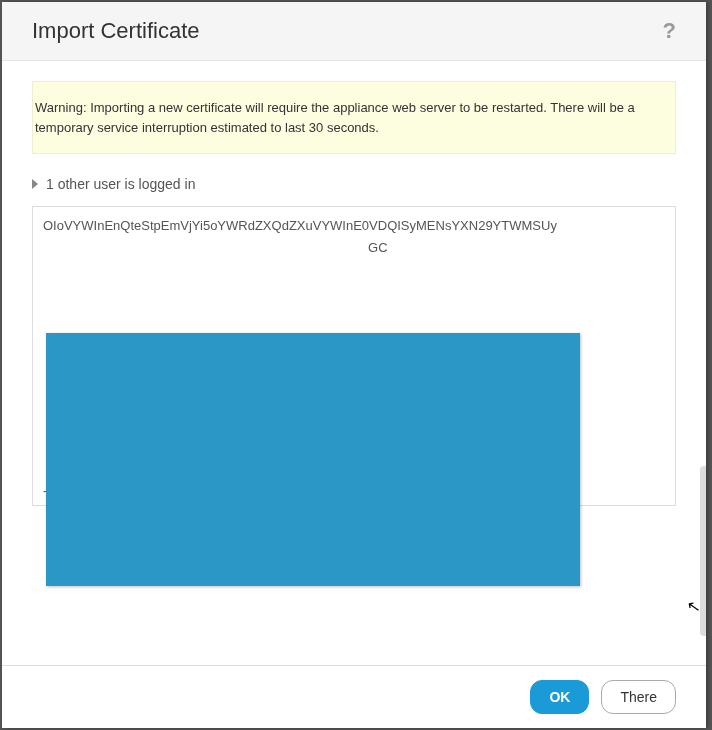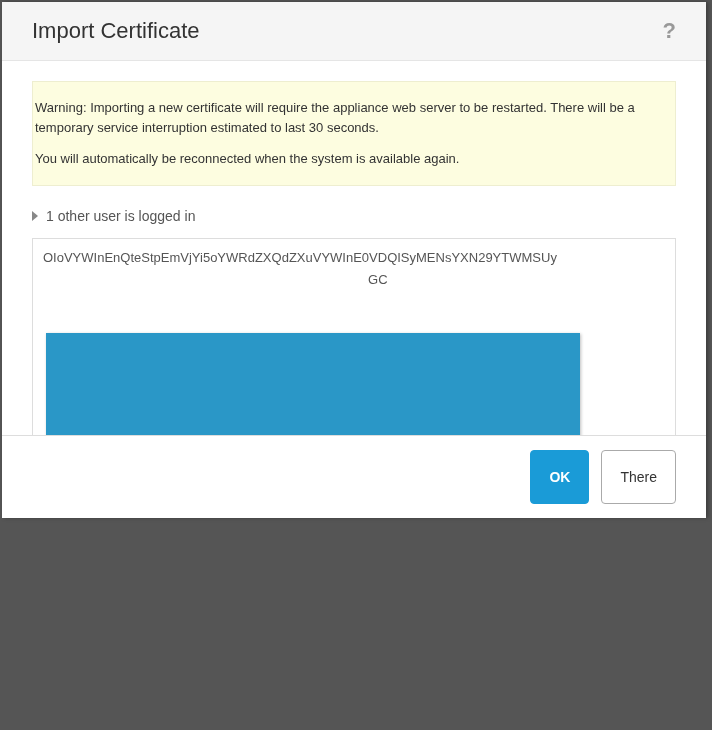--- a/index.html
+++ b/index.html
@@ -12,21 +12,21 @@
       width: 712px;
       height: 730px;
       overflow: hidden;
       position: relative;
     }
     .dialog {
       position: absolute;
       top: 2px;
       left: 2px;
       width: 704px;
-      height: 516px;
+      height: 726px;
       background: #fff;
       display: flex;
       flex-direction: column;
       box-shadow: 2px 0 4px rgba(0,0,0,0.3);
     }
     .dialog-header {
       background: #f5f5f5;
       padding: 16px 30px;
       border-bottom: 1px solid #e5e5e5;
       display: flex;
@@ -105,22 +105,22 @@
     }
     .dialog-footer {
       border-top: 1px solid #ddd;
       padding: 14px 30px;
       display: flex;
       justify-content: flex-end;
       gap: 12px;
     }
     .btn {
       font-size: 14px;
-      padding: 18px 18px;
-      border-radius: 4px;
+      padding: 8px 18px;
+      border-radius: 12px;
       cursor: pointer;
       font-weight: bold;
     }
     .btn-primary {
       background: #1a9bd7;
       color: #fff;
       border: 1px solid #1a9bd7;
     }
     .btn-secondary {
       background: #fff;
@@ -154,21 +154,20 @@
 
   <div class="dialog-header">
     <div class="dialog-title">Import Certificate</div>
     <div class="help-icon">?</div>
   </div>
 
   <div class="dialog-body">
 
     <div class="warning-box">
       <p>Warning: Importing a new certificate will require the appliance web server to be restarted. There will be a temporary service interruption estimated to last 30 seconds.</p>
-      <p>You will automatically be reconnected when the system is available again.</p>
     </div>
 
     <div class="disclosure-row">
       <span class="disclosure-triangle"></span>
       <span>1 other user is logged in</span>
     </div>
 
     <textarea class="cert-textarea" style="">OIoVYWInEnQteStpEmVjYi5oYWRdZXQdZXuVYWInE0VDQISyMENsYXN29YTWMSUy
                                                                                           GC
 

